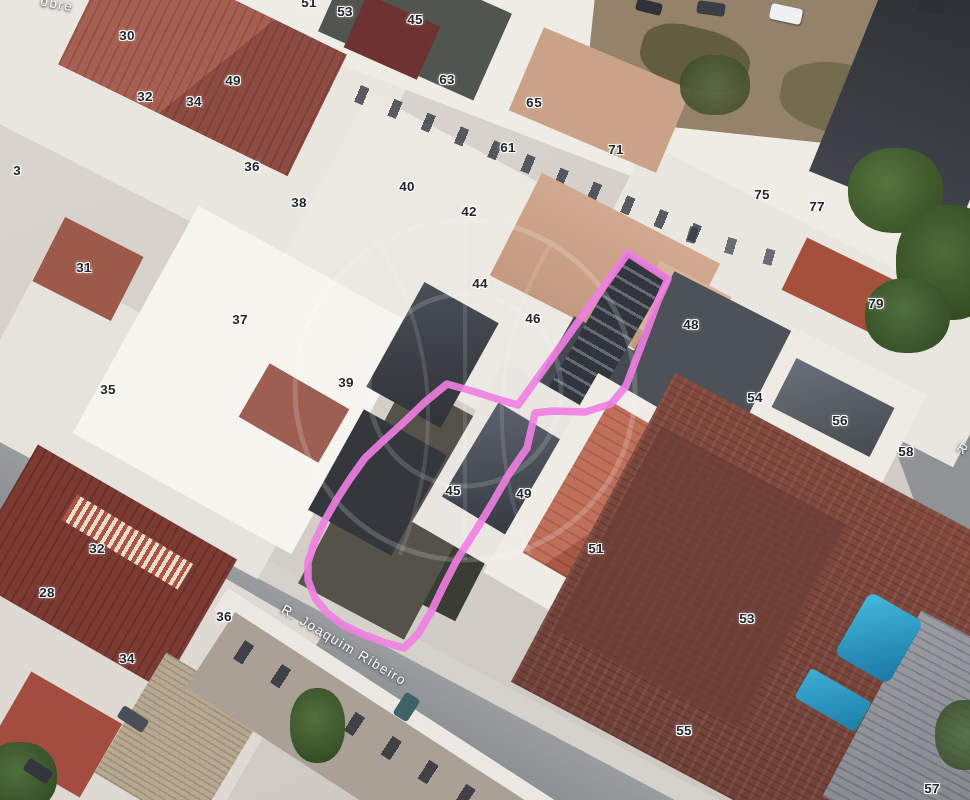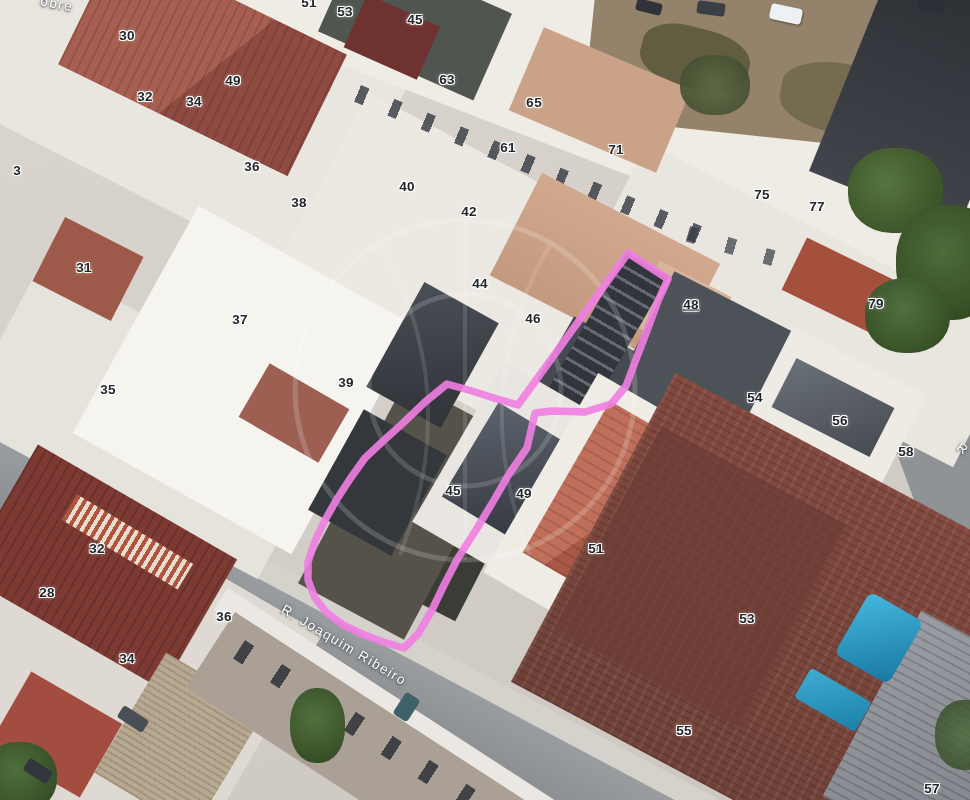--- a/index.html
+++ b/index.html
@@ -149,21 +149,21 @@
       <span class="hn" style="left: 252px; top: 166px;">36</span>
       <span class="hn" style="left: 407px; top: 186px; text-align: center;">40</span>
       <span class="hn" style="left: 762px; top: 194px;">75</span>
       <span class="hn" style="left: 299px; top: 202px; text-align: right;">38</span>
       <span class="hn" style="left: 817px; top: 206px;">77</span>
       <span class="hn" style="left: 469px; top: 211px;">42</span>
       <span class="hn" style="left: 84px; top: 267px;">31</span>
       <span class="hn" style="left: 480px; top: 283px;">44</span>
       <span class="hn" style="left: 876px; top: 303px;">79</span>
       <span class="hn" style="left: 533px; top: 318px;">46</span>
-      <span class="hn" style="left: 691px; top: 304px; text-decoration: underline;">48</span>
+      <span class="hn" style="left: 691px; top: 324px;">48</span>
       <span class="hn" style="left: 240px; top: 319px;">37</span>
       <span class="hn" style="left: 346px; top: 368px; margin-top: 14px;">39</span>
       <span class="hn" style="left: 108px; top: 389px;">35</span>
       <span class="hn" style="left: 755px; top: 397px;">54</span>
       <span class="hn" style="left: 840px; top: 399px; margin-top: 21px;">56</span>
       <span class="hn" style="left: 906px; top: 451px;">58</span>
       <span class="hn" style="left: 453px; top: 490px;">45</span>
       <span class="hn" style="left: 524px; top: 493px;">49</span>
       <span class="hn" style="left: 97px; top: 548px;">32</span>
       <span class="hn" style="left: 596px; top: 548px;">51</span>

